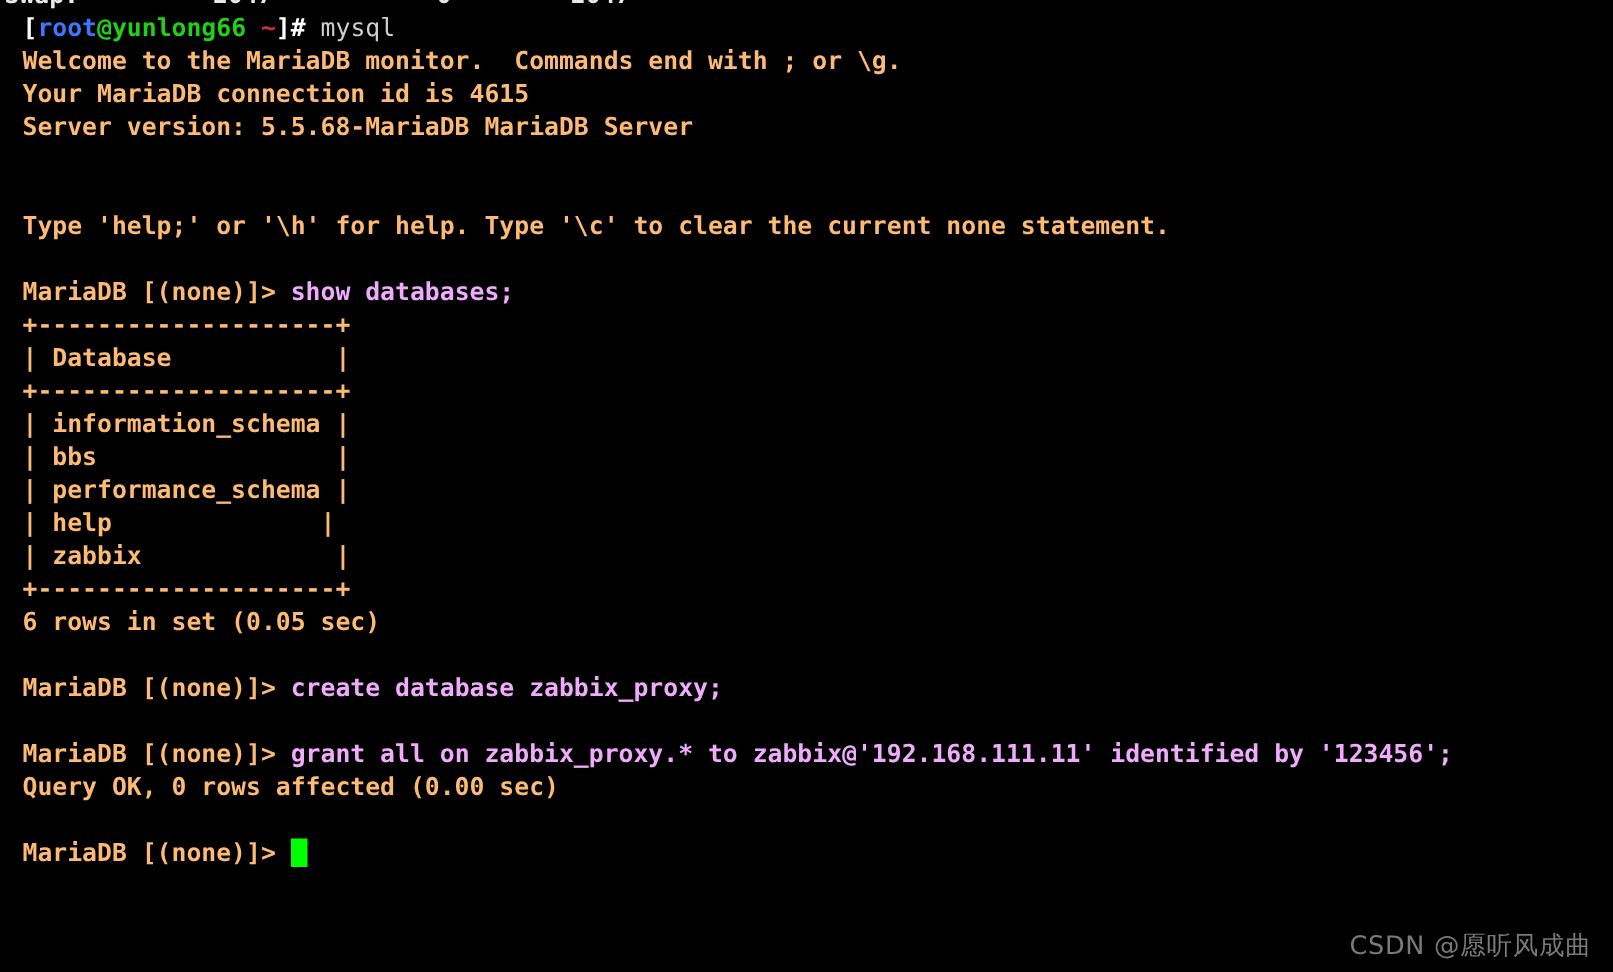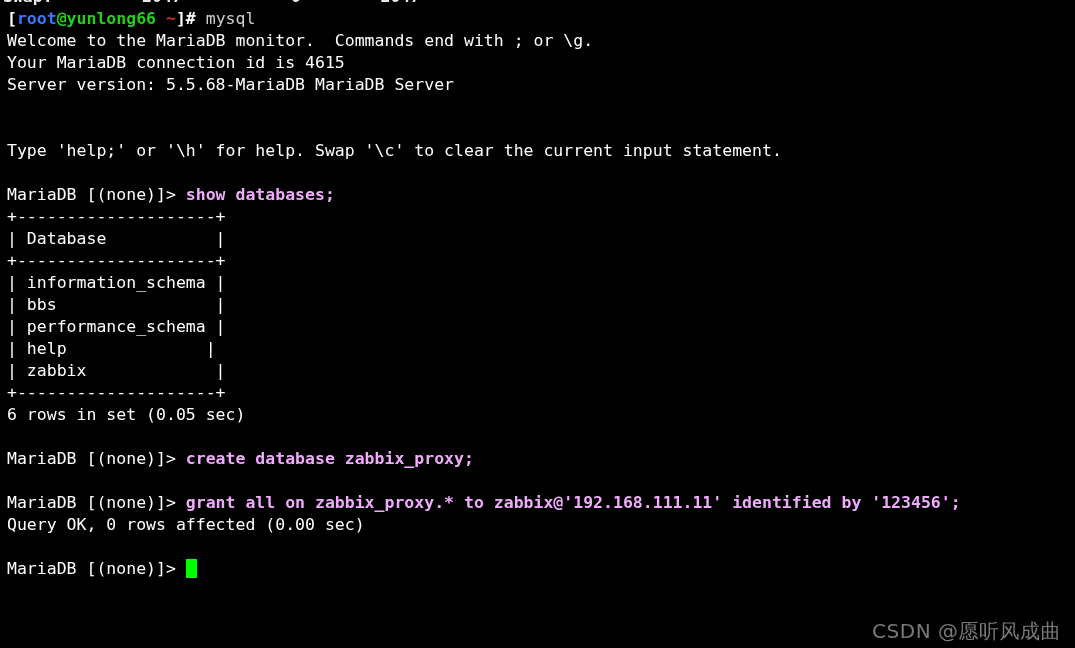--- a/index.html
+++ b/index.html
@@ -22,28 +22,28 @@
   }
   .screen {
     position: absolute;
     left: 0;
     top: -14px;
     width: 1075px;
   }
   .line {
     height: 22px;
     white-space: pre;
-    padding-left: 7px;
+    padding-left: 15px;
     color: #c8c8c8;
     font-weight: normal;
   }
   
   .out {
-    color: #ffffff;
-    font-weight: normal;
+    color: #fdba74;
+    font-weight: bold;
   }
   
   .echo {
     color: #f0abfc;
     font-weight: bold;
   }
   .blank { height: 22px; }
 
   
   .c-white   { color: #ffffff; font-weight: bold; }
@@ -68,42 +68,42 @@
     background: #00ff00;
     vertical-align: -4px;
   }
 
   .watermark {
     position: absolute;
     right: 14px;
     bottom: 6px;
     color: #7a7a7a;
     font-family: "DejaVu Sans", "Liberation Sans", sans-serif;
-    font-size: 20px;
+    font-size: 17px;
     font-weight: normal;
     letter-spacing: 0.5px;
     white-space: pre;
   }
 </style>
 </head>
 <body>
 
 <div id="terminal">
   <div class="screen">
 
     <div class="clipped">Swap:         2047           0        2047</div>
 
     <div class="line"><span class="c-white">[</span><span class="c-blue">root</span><span class="c-green">@yunlong66</span><span class="c-red"> ~</span><span class="c-white">]# </span><span class="c-gray">mysql</span></div>
 
     <div class="line out">Welcome to the MariaDB monitor.  Commands end with ; or \g.</div>
     <div class="line out">Your MariaDB connection id is 4615</div>
     <div class="line out">Server version: 5.5.68-MariaDB MariaDB Server</div>
     <div class="blank"></div>
     <div class="blank"></div>
-    <div class="line out">Type 'help;' or '\h' for help. Swap '\c' to clear the current input statement.</div>
+    <div class="line out">Type 'help;' or '\h' for help. Type '\c' to clear the current none statement.</div>
     <div class="blank"></div>
 
     <div class="line"><span class="out">MariaDB [(none)]&gt; </span><span class="echo">show databases;</span></div>
 
     <div class="line out">+--------------------+</div>
     <div class="line out">| Database           |</div>
     <div class="line out">+--------------------+</div>
     <div class="line out">| information_schema |</div>
     <div class="line out">| bbs                |</div>
     <div class="line out">| performance_schema |</div>

